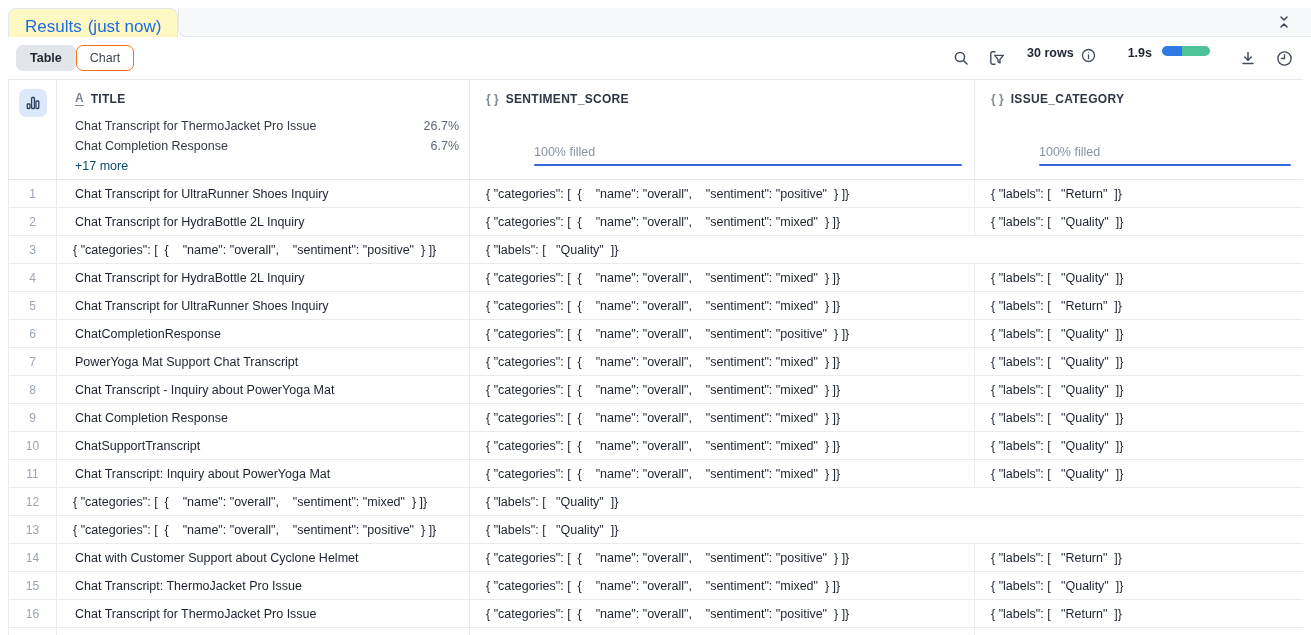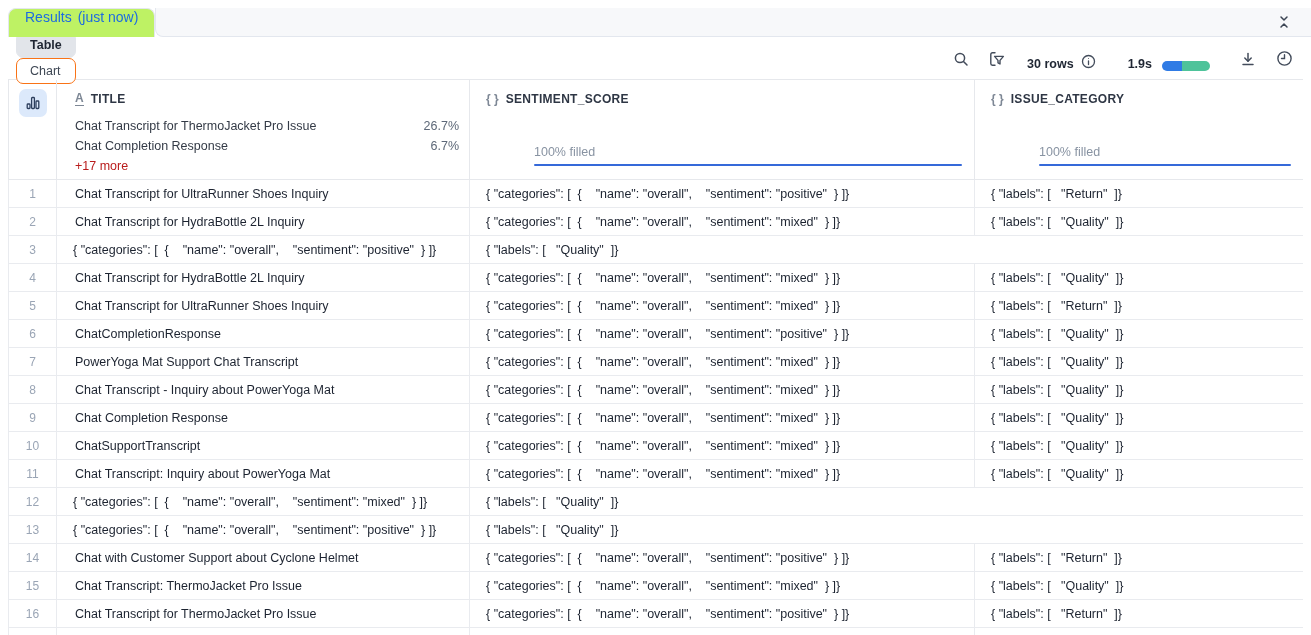--- a/index.html
+++ b/index.html
@@ -3,37 +3,37 @@
 <meta charset="utf-8">
 <style>
   * { margin:0; padding:0; box-sizing:border-box; }
   html,body { background:#ffffff; }
   body { font-family:"Liberation Sans","DejaVu Sans",sans-serif; color:#1f2633; }
   .app { position:relative; width:1311px; height:635px; background:#fff; overflow:hidden; }
 
   
   .tabstrip { display:flex; align-items:flex-end; height:37px; padding-top:8px; }
   .tab { position:relative; z-index:2; margin-left:8px; height:29px; min-width:120px;
-         background:#bef264; border:1px solid #e3e7ee; border-bottom:none;
-         border-radius:8px 8px 0 0; display:flex; align-items:flex-start; padding:0 16px;
-         font-size:14px; color:#1d6ce0; cursor:pointer; }
+         background:#fef9c3; border:1px solid #e3e7ee; border-bottom:none;
+         border-radius:8px 8px 0 0; display:flex; align-items:flex-end; padding:0 16px;
+         font-size:17px; color:#1d6ce0; cursor:pointer; }
   .tab .ts { margin-left:6px; }
   .strip-rest { flex:1; height:29px; background:#f7f8fa; border-bottom:1px solid #e3e7ee;
                 border-left:1px solid #e3e7ee; border-radius:0 0 0 8px;
                 display:flex; align-items:center; justify-content:flex-end; padding-right:18px; }
   .collapse-btn { background:transparent; border:none; cursor:pointer; display:flex; align-items:center; color:#3c4554; padding:2px; }
 
   
   .toolbar { height:42px; display:flex; align-items:center; padding:0 14px 0 16px; background:#fff; }
-  .view-toggle { display:flex; gap:0;flex-direction:column; }
+  .view-toggle { display:flex; gap:0; }
   .btn { height:26px; padding:0 13px; border-radius:7px; font-size:12.5px; font-weight:600;
          display:flex; align-items:center; cursor:pointer; font-family:inherit; }
   .btn.active { background:#e2e5ea; border:1px solid #e2e5ea; color:#1f2633; }
   .btn.ghost  { background:#fff; border:1px solid #f97316; color:#3f4855; font-weight:400; }
-  .toolbar-right { margin-left:auto; display:flex; align-items:flex-end; color:#434c5b; }
+  .toolbar-right { margin-left:auto; display:flex; align-items:flex-start; color:#434c5b; }
   .icon-btn { background:transparent; border:none; cursor:pointer; display:flex; align-items:center; color:#434c5b; padding:4px; }
   .rows-count { font-size:12.5px; font-weight:600; color:#1f2633; margin-left:18px; }
   .info-wrap { margin-left:5px; display:flex; align-items:center; }
   .duration { font-size:12.5px; font-weight:700; color:#1f2633; margin-left:30px; }
   .progress { width:48px; height:10px; border-radius:5px; overflow:hidden; display:flex; margin-left:10px; }
   .progress .p-blue { height:100%; }
   .progress .p-green { height:100%; flex:1; }
   .dl { margin-left:26px; }
   .clock { margin-left:12px; }
   .search { margin-left:0; }
@@ -50,21 +50,21 @@
                   border:none; cursor:pointer; display:flex; align-items:center; justify-content:center; }
   .col-head { display:flex; align-items:center; gap:7px; padding:12px 0 0 18px; }
   .th.json-col .col-head { padding-left:16px; }
   .type-icon { font-size:12px; font-weight:600; color:#7d8795; line-height:1; }
   .type-icon.a { border-bottom:1.5px solid #7d8795; padding-bottom:1px; }
   .col-label { font-size:12px; font-weight:600; color:#2e3644; letter-spacing:.3px; }
   .stats { padding:10px 10px 0 18px; }
   .stat-line { display:flex; justify-content:space-between; height:20px; align-items:center; }
   .stat-name { font-size:12.5px; color:#333a46; }
   .stat-pct { font-size:12.5px; color:#5d6878; }
-  .stat-more { font-size:12.5px; color:#b91c1c; height:20px; display:flex; align-items:center; }
+  .stat-more { font-size:12.5px; color:#0c4a6e; height:20px; display:flex; align-items:center; }
   .filled-block { position:absolute; left:16px; right:12px; bottom:13px;margin-left:48px; }
   .filled-label { font-size:12.5px; color:#8893a2; margin-bottom:5px; }
   .filled-bar { height:2px; background:#3569d9; border-radius:1px; }
 
   .row { height:28px; border-bottom:1px solid #e9ebef; }
   .cell { display:flex; align-items:center; font-size:12.5px; color:#1c2330;
           border-right:1px solid #e9ebef; overflow:hidden; white-space:pre; }
   .cell:last-child { border-right:none; }
   .cell.num { justify-content:center; color:#9aa5b5; font-size:12px; border-left:1px solid #e9ebef; }
   .cell.title { padding-left:18px; }

